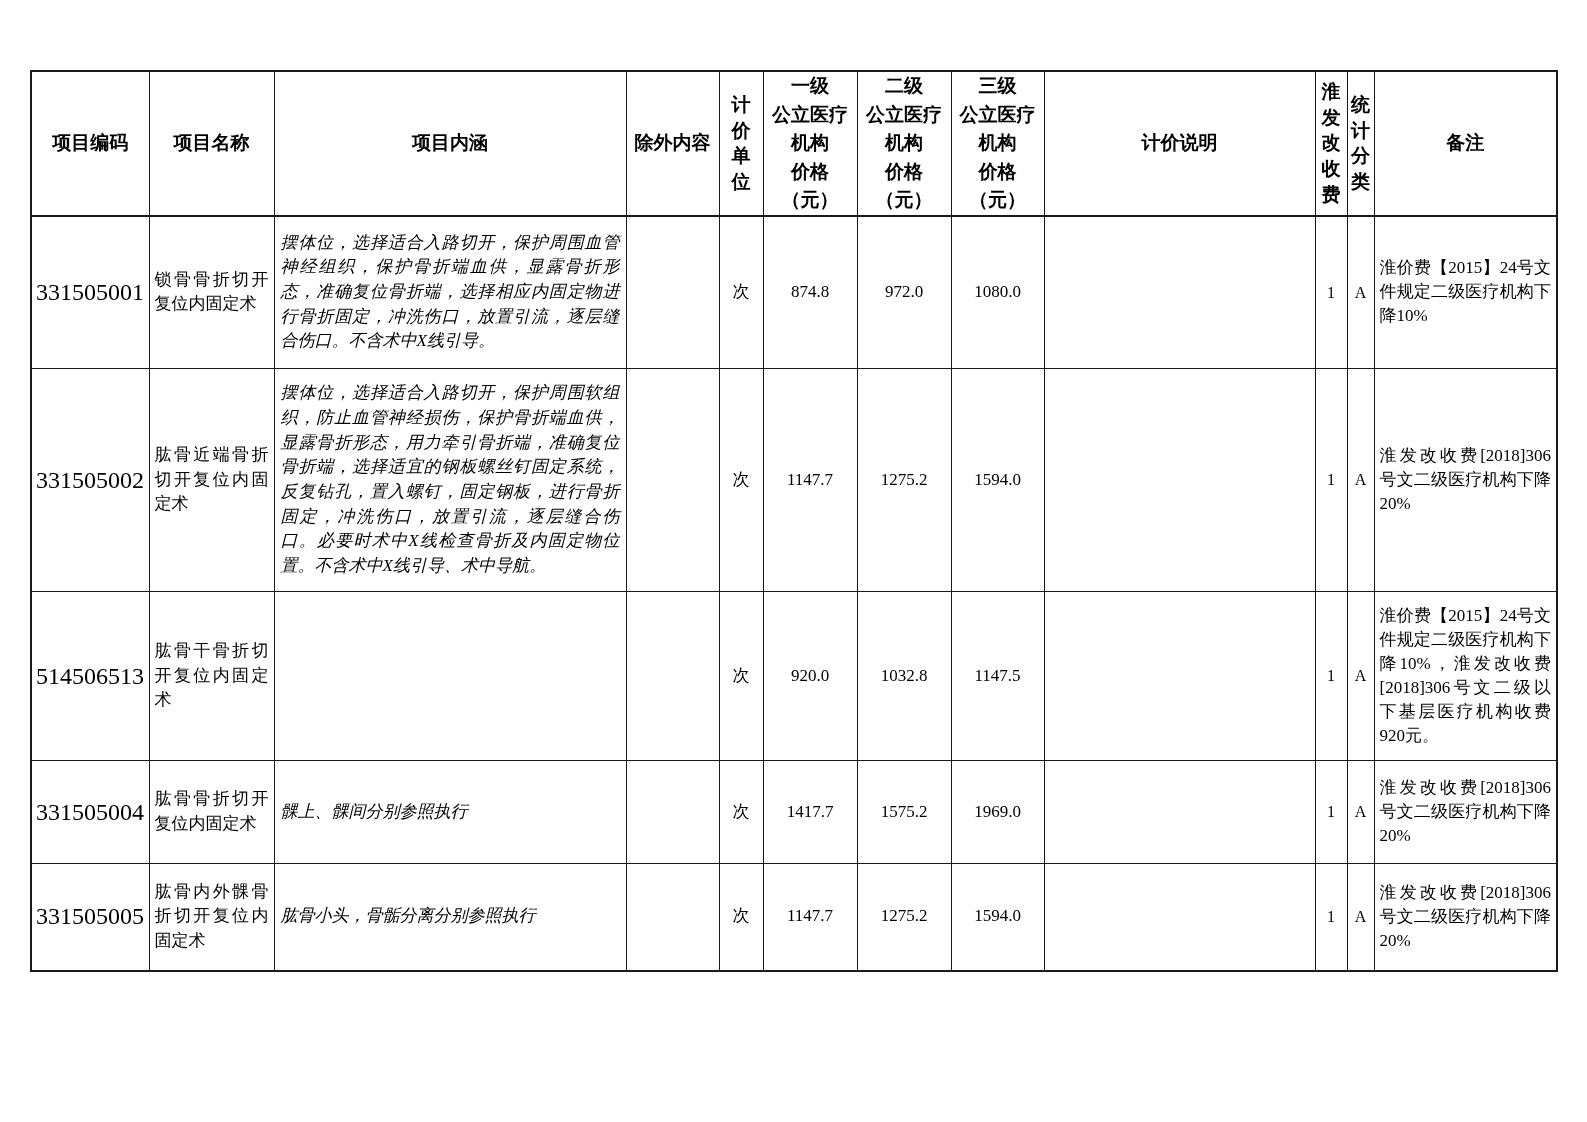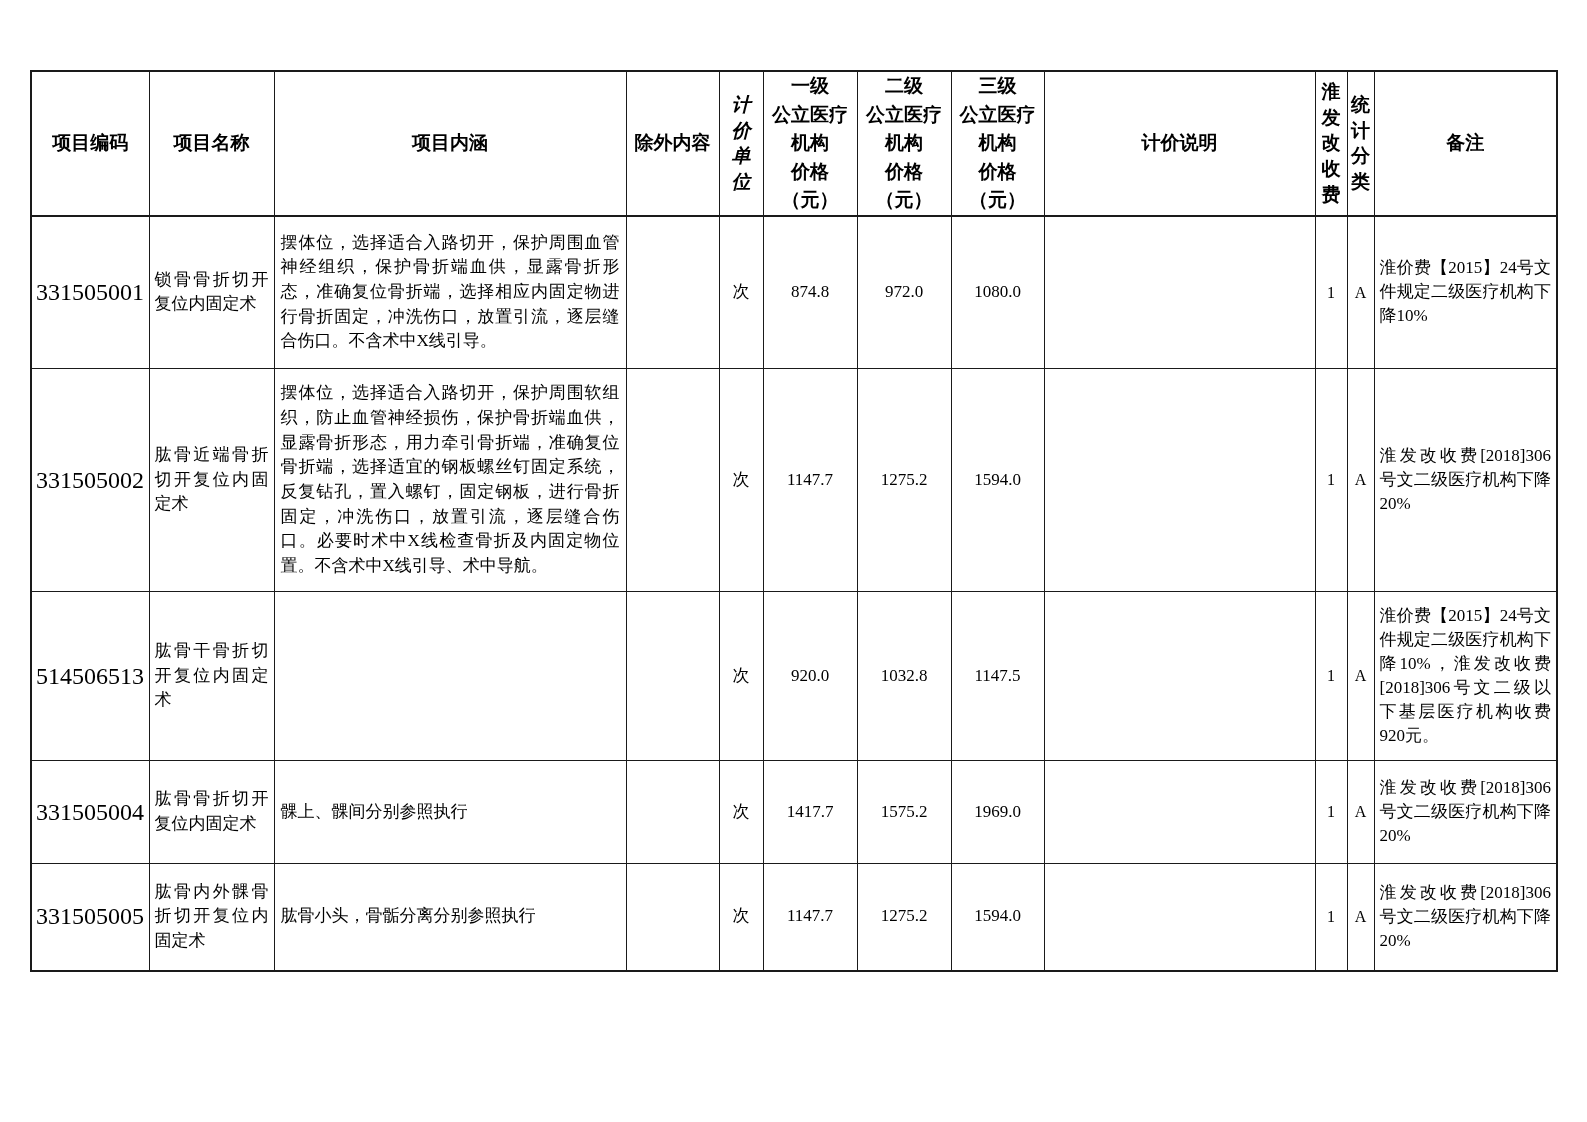--- a/index.html
+++ b/index.html
@@ -27,26 +27,26 @@
     overflow: hidden;
   }
   .price-table thead th {
     font-weight: bold;
     text-align: center;
     font-size: 19px;
     border-bottom: 2px solid #1a1a1a;
     margin-left: 24px;
   }
   th.th-price { font-size: 17px; white-space: pre-line; line-height: 1.5; }
-  th.th-vert  { font-size: 18px; padding: 16px 11px; line-height: 1.35; word-break: break-all; font-style: italic; }
+  th.th-vert  { font-size: 18px; padding: 16px 11px; line-height: 1.35; word-break: break-all; }
   th.th-vert-narrow { font-size: 18px; padding: 0 2px; line-height: 1.35; word-break: break-all; }
 
   td.c-code   { text-align: left; padding: 2px 3px 2px 4px; font-size: 24px; }
   td.c-name   { text-align: justify; padding: 0 5px; }
-  td.c-content{ text-align: justify; padding: 3px 6px; }
+  td.c-content{ text-align: justify; padding: 3px 6px; font-style: italic; }
   td.c-excl   { }
   td.c-unit   { text-align: center; }
   td.c-price  { text-align: center; font-size: 17px; margin-top: 19px; }
   td.c-note   { }
   td.c-pay, td.c-stat { text-align: center; font-size: 16px; }
   td.c-remark { text-align: justify; padding: 3px 5px; font-size: 17px; line-height: 1.42; }
 
   .footer {
     position: absolute;
     left: 0; top: 1025px;

